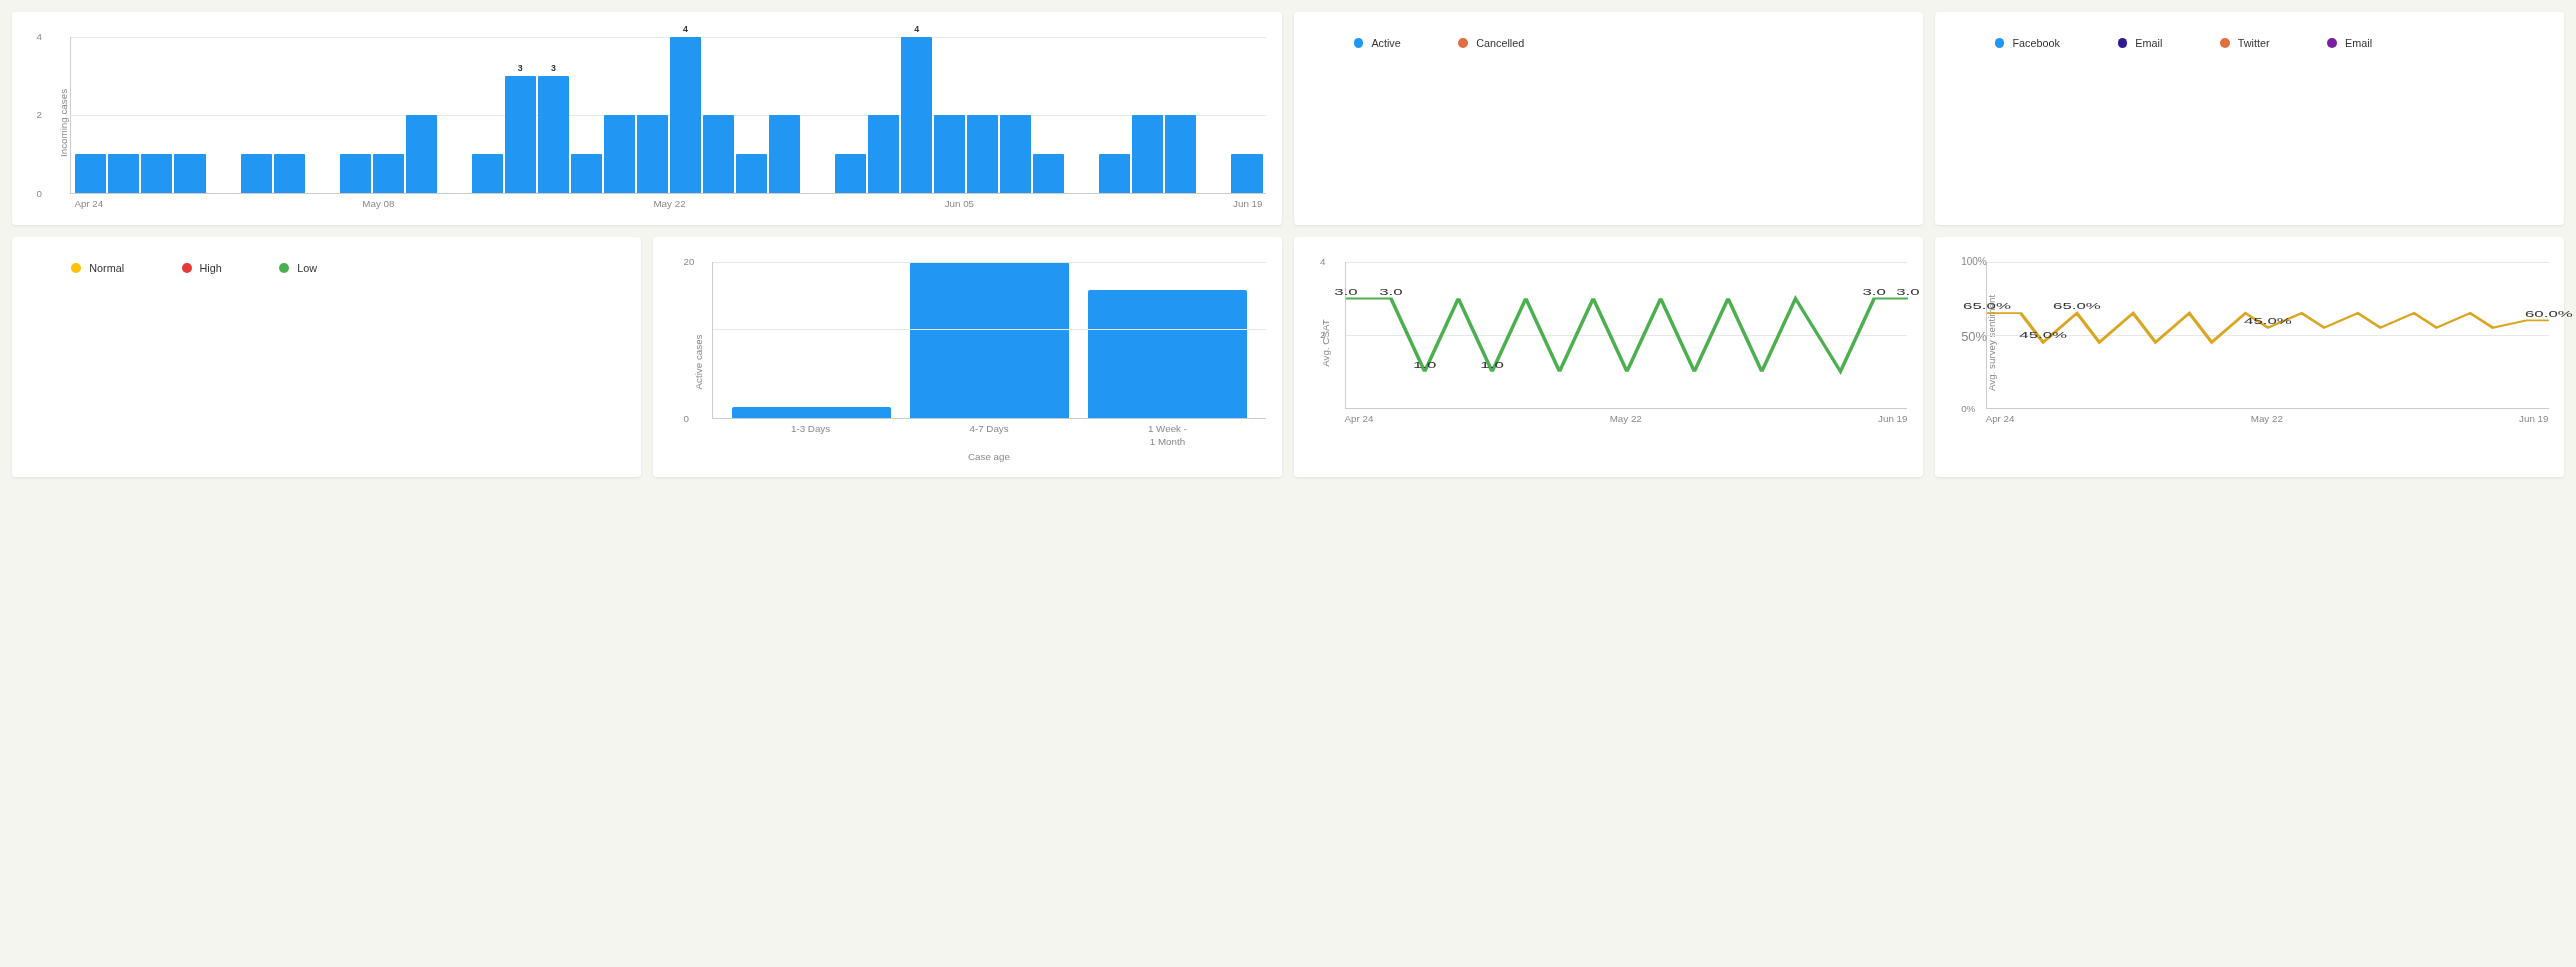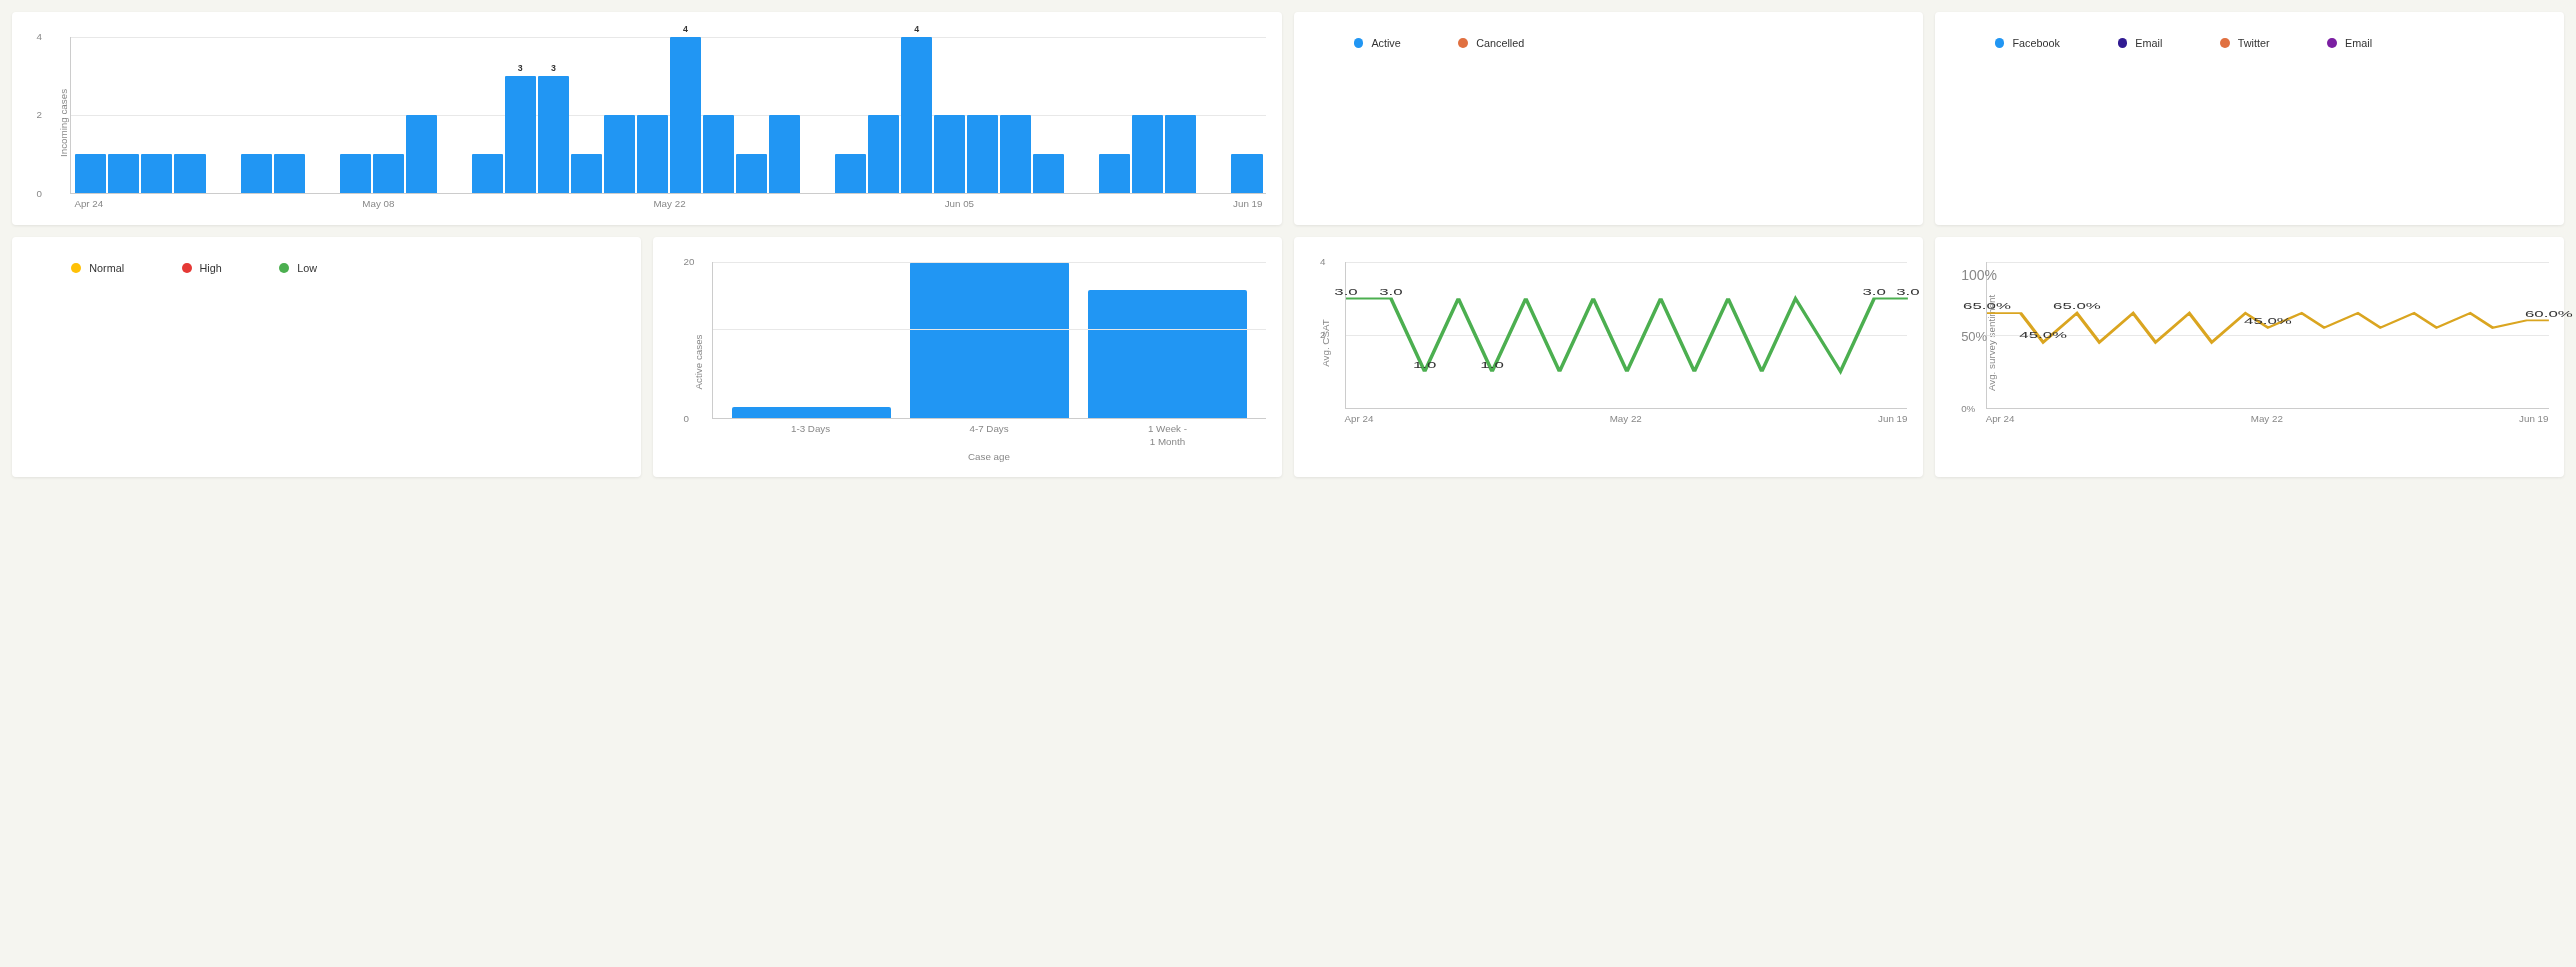--- a/index.html
+++ b/index.html
@@ -245,21 +245,21 @@
     </div>
   </div>
 
   <div class="card">
     <div class="card-title"></div>
     <div style="position:relative;padding-left:35px;">
       <span style="position:absolute;left:-7.8px;top:50%;transform:translateY(-50%) rotate(-90deg);font-size:9.8px;color:#888;white-space:nowrap;">Avg. survey sentiment</span>
       <div style="position:relative;height:147px;border-left:1px solid #ccc;border-bottom:1px solid #ccc;">
         <div style="position:absolute;top:0;left:0;right:0;border-top:1px solid #e8e8e8;"></div>
         <div style="position:absolute;top:50%;left:0;right:0;border-top:1px solid #e8e8e8;"></div>
-        <div style="position:absolute;left:-25.5px;top:-5.9px;font-size:14px;color:#888;margin-top:11px;">100%</div>
+        <div style="position:absolute;left:-25.5px;top:-5.9px;font-size:10px;color:#888;">100%</div>
         <div style="position:absolute;left:-25.5px;top:calc(50% - 5.9px);font-size:13px;color:#888;">50%</div>
         <div style="position:absolute;left:-25.5px;bottom:-5.9px;font-size:9.8px;color:#888;">0%</div>
         <svg id="sentiment-svg" style="position:absolute;top:0;left:0;width:100%;height:100%;overflow:visible;font-size:12px" viewBox="0 0 300 150" preserveAspectRatio="none">
             <path d="M0.0,52.5 L18.0,52.5 L30.0,82.5 L48.0,52.5 L60.0,82.5 L78.0,52.5 L90.0,82.5 L108.0,52.5 L120.0,82.5 L138.0,52.5 L150.0,67.5 L168.0,52.5 L180.0,67.5 L198.0,52.5 L210.0,67.5 L228.0,52.5 L240.0,67.5 L258.0,52.5 L270.0,67.5 L288.0,60.0 L300.0,60.0" fill="none" stroke="#DAA520" stroke-width="2"></path>
             <text x="0" y="48.5" font-size="9" fill="#333" text-anchor="middle">65.0%</text>
             <text x="48" y="48.5" font-size="9" fill="#333" text-anchor="middle">65.0%</text>
             <text x="30" y="78.5" font-size="9" fill="#333" text-anchor="middle">45.0%</text>
             <text x="150" y="63.5" font-size="9" fill="#333" text-anchor="middle">45.0%</text>
             <text x="300" y="56" font-size="9" fill="#333" text-anchor="middle">60.0%</text>
           </svg>

